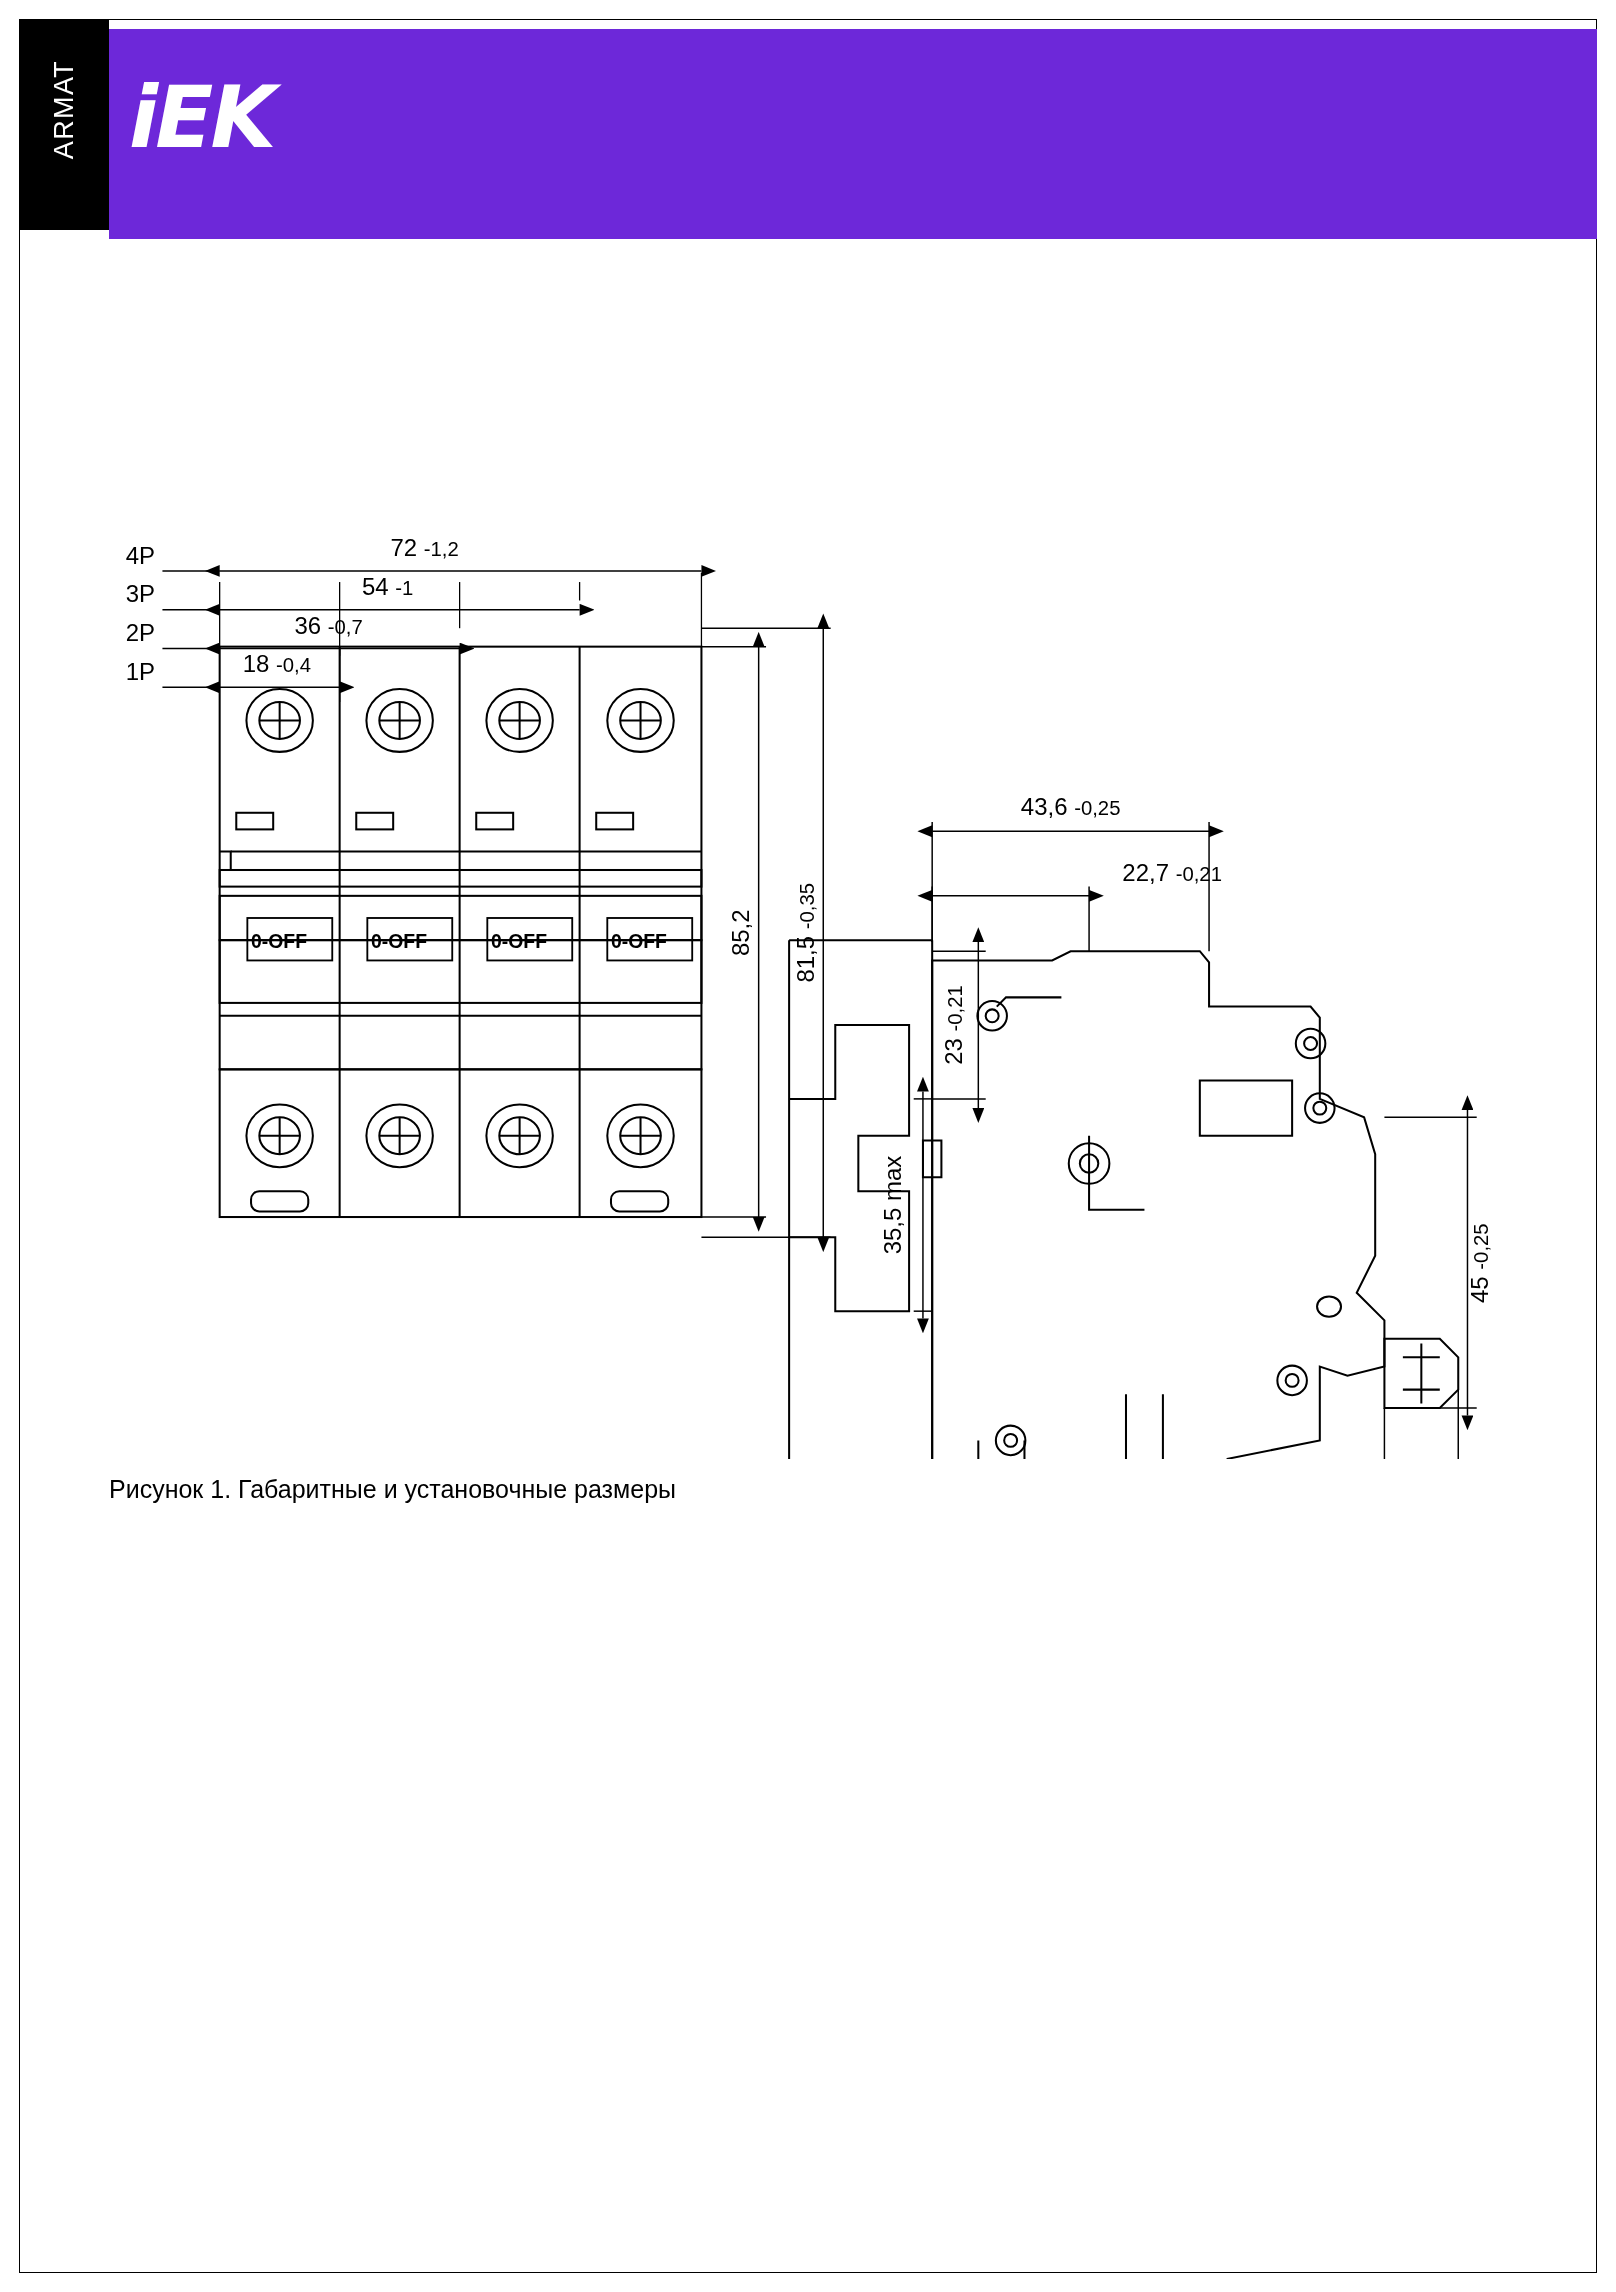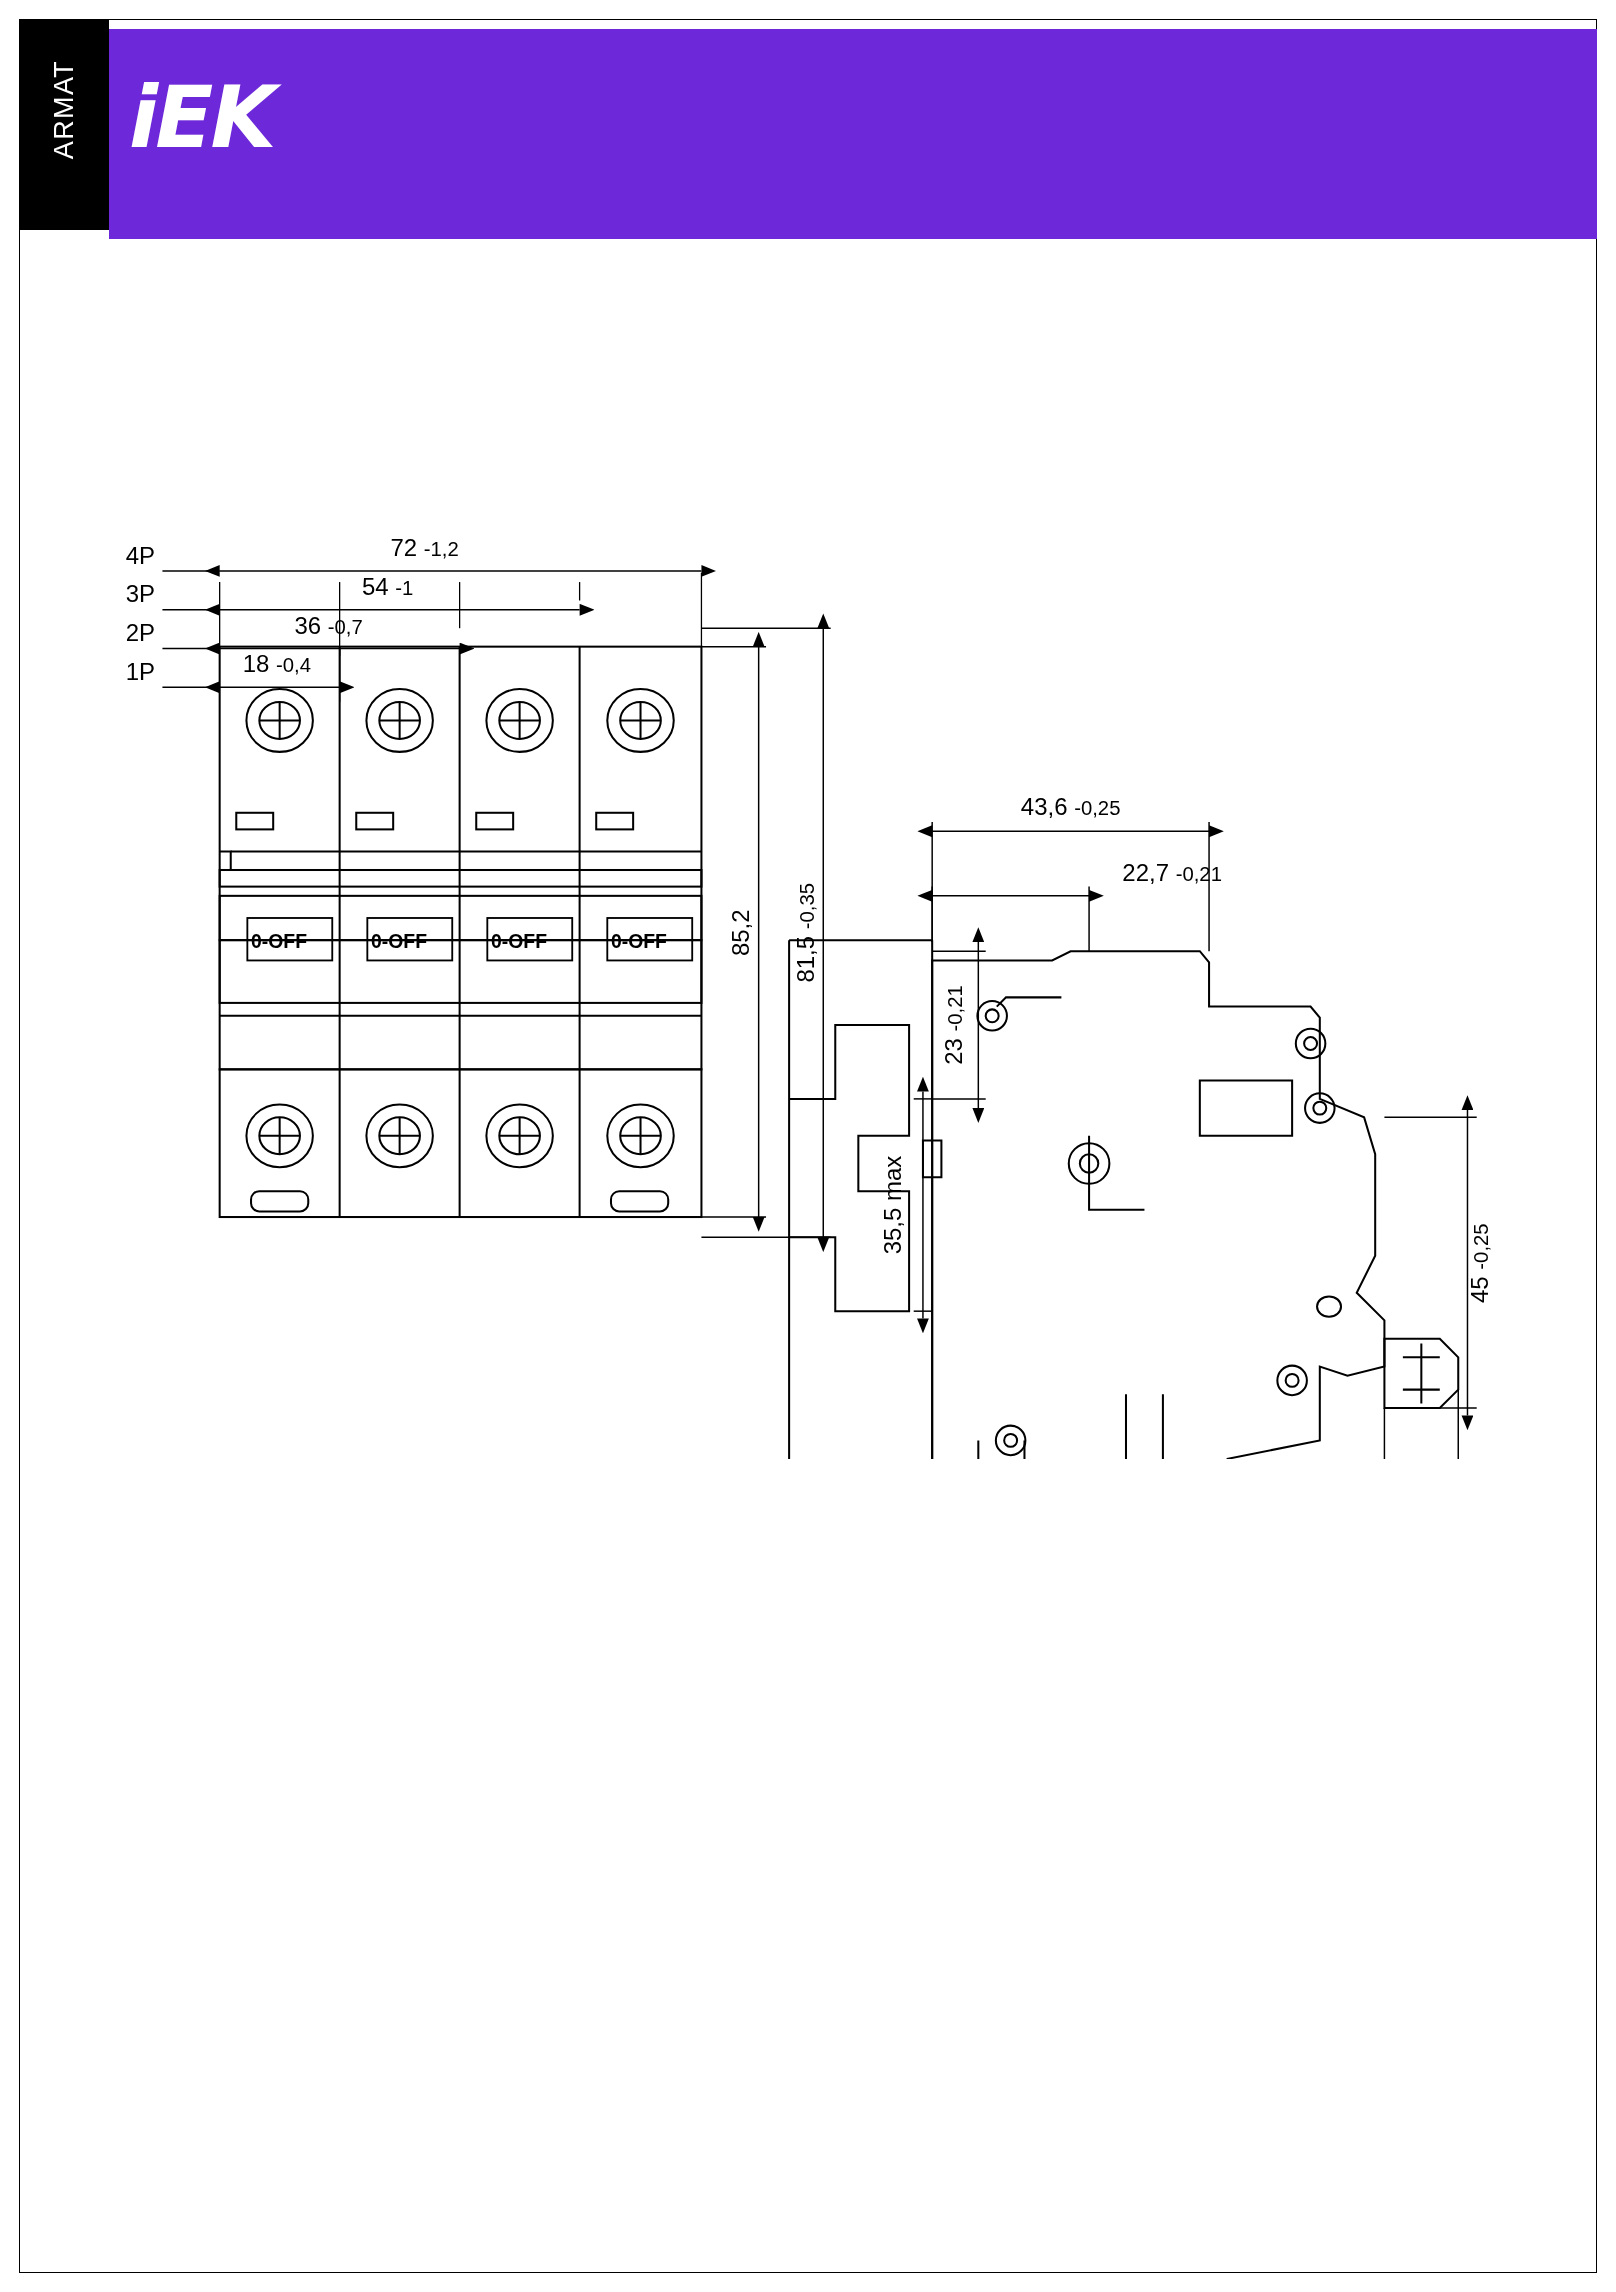--- a/index.html
+++ b/index.html
@@ -320,14 +320,15 @@
 
       <g font-size="21" font-weight="bold">
         <text x="272" y="696">0-OFF</text>
         <text x="402" y="696">0-OFF</text>
         <text x="532" y="696">0-OFF</text>
         <text x="662" y="696">0-OFF</text>
       </g>
     </svg>
   </div>
 
+  <div class="caption">Рисунок 1. Габаритные и установочные размеры</div>
 </div>
 
 
 </body></html>

